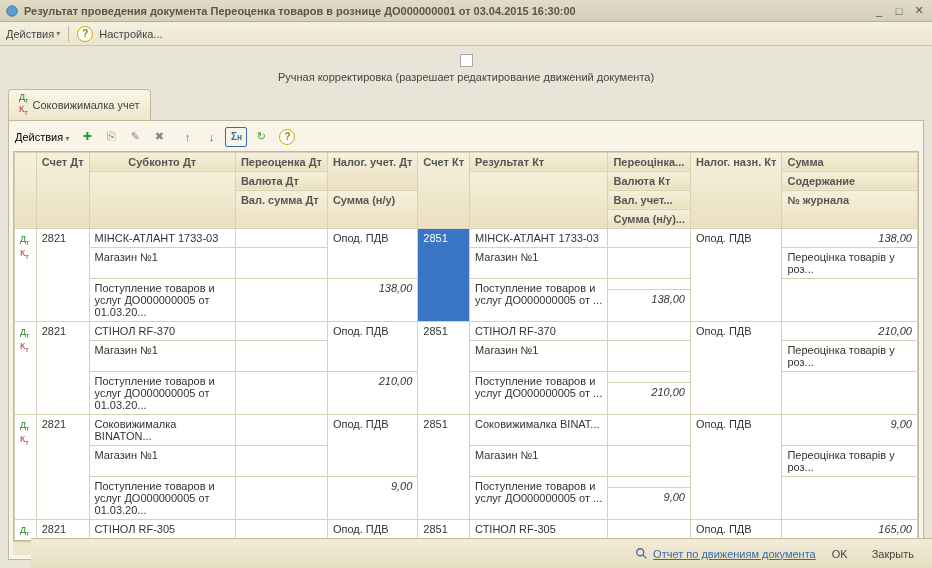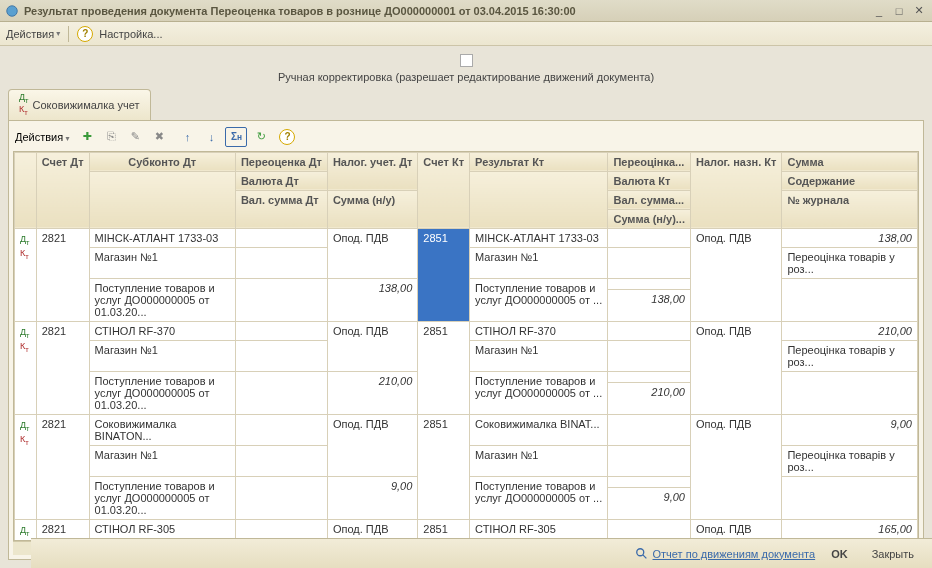--- a/index.html
+++ b/index.html
@@ -63,21 +63,21 @@
   .col-qty2{width:78px;}
   .col-tax2{width:48px;}
   .col-sum{width:150px;}
   td.num{text-align:right;font-style:italic;}
   td.sel{background:#3a74c4;color:#fff;}
   .dtkt-mark{color:#2a7a2a;font-size:9px;line-height:8px;}
   .dtkt-mark .kt{color:#b03030;}
   .footer { position:absolute; bottom:0; left:0; right:0; height:30px; background:linear-gradient(#f2ecd8,#e6dec0); border-top:1px solid #c0b898; display:flex; align-items:center; justify-content:flex-end; gap:8px; padding:0 10px;margin-left:31px;}
   .footer .link{color:#3a6aaa;text-decoration:underline;cursor:pointer;display:flex;align-items:center;gap:4px;}
   .footer .btn{padding:2px 8px;color:#444;cursor:pointer;}
-  .footer .btn.ok{font-weight:bold;}
+  .footer .btn.ok{font-weight:normal;}
   .drop::after{content:" ▾";font-size:8px;color:#777;}
   .scrollbar-bottom{height:14px;background:#ece6cc;border-top:1px solid #d0c8a8;}
 </style>
 </head>
 <body>
 
 <div class="titlebar">
   <span class="icon">
     <svg width="14" height="14" viewBox="0 0 16 16">
         <circle cx="8" cy="8" r="6" fill="#5aa0d0" stroke="#3a70a0"></circle>
@@ -146,21 +146,21 @@
           <tr>
             <th rowspan="3"></th>
             <th>Валюта Дт</th>
             <th rowspan="3"></th>
             <th>Валюта Кт</th>
             <th>Содержание</th>
           </tr>
           <tr>
             <th rowspan="2">Вал. сумма Дт</th>
             <th rowspan="2">Сумма (н/у)</th>
-            <th>Вал. сумма...</th>
+            <th>Вал. учет...</th>
             <th rowspan="2">№ журнала</th>
           </tr>
           <tr>
             <th>Сумма (н/у)...</th>
           </tr>
         </thead>
         <tbody id="grid-body">
             <tr>
        <td rowspan="4"><span class="dtkt-mark">Д<sub>т</sub><br><span class="kt">К<sub>т</sub></span></span></td>
        <td rowspan="4">2821</td>

